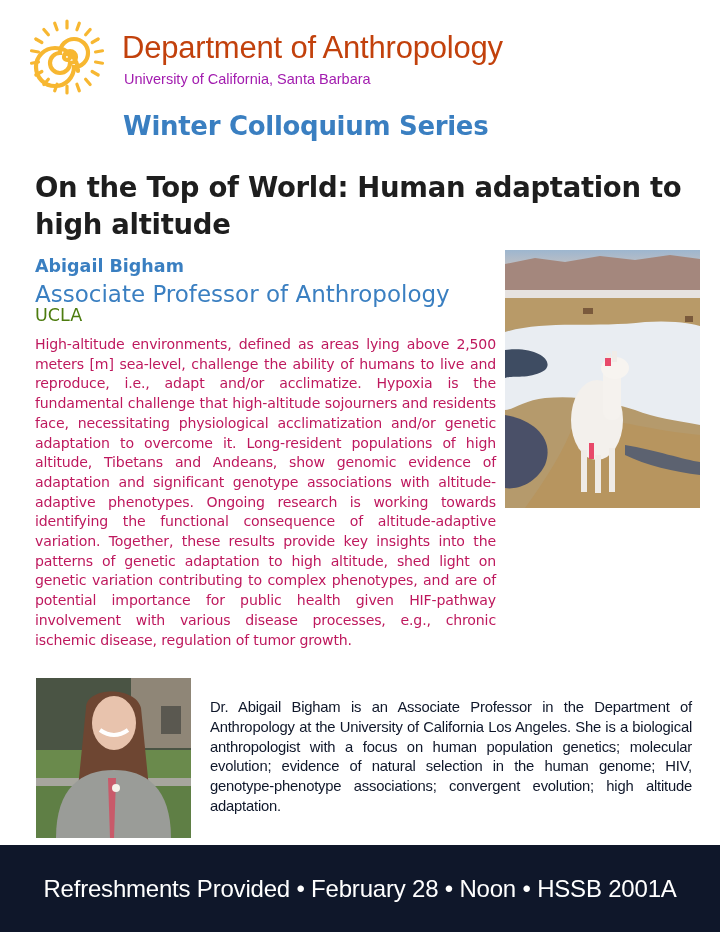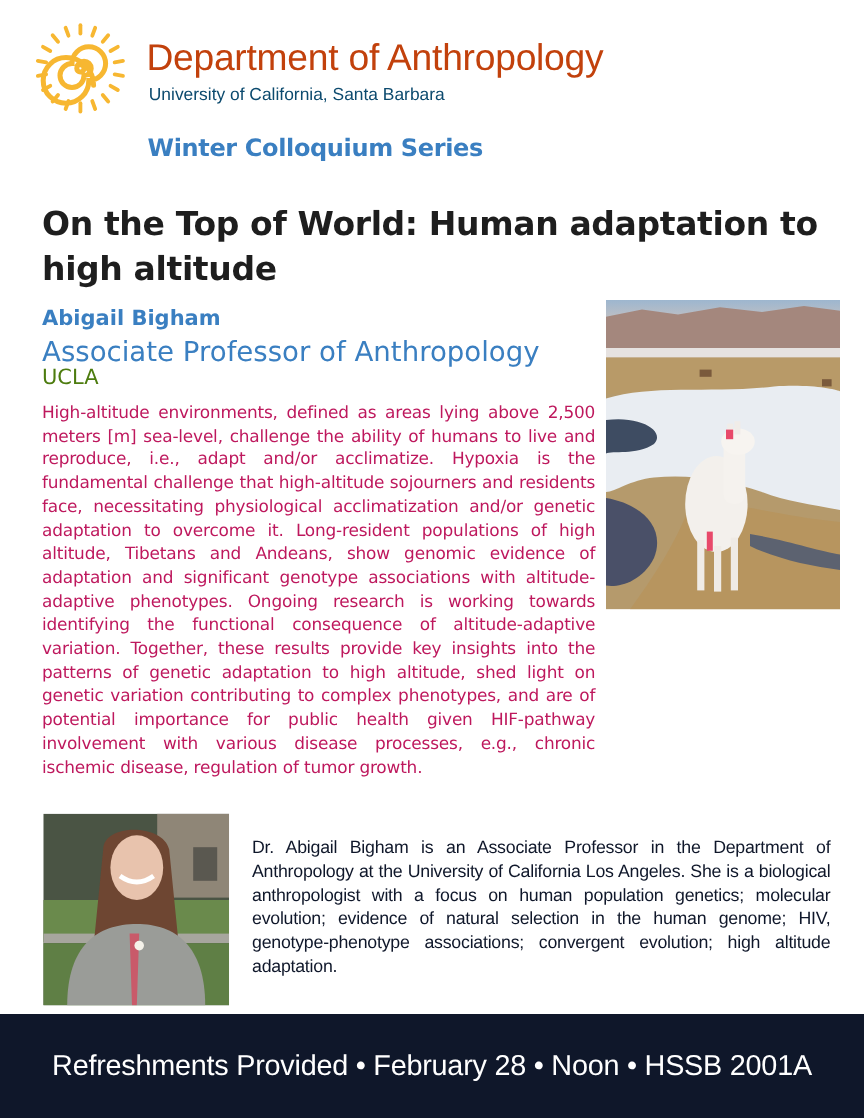--- a/index.html
+++ b/index.html
@@ -1,23 +1,23 @@
 <!DOCTYPE html>
 <html><head>
   <meta charset="utf-8">
   <style>
     * { box-sizing: border-box; margin: 0; padding: 0; }
     html, body { width: 720px; height: 932px; background: #ffffff; overflow: hidden; }
     body { position: relative; font-family: "DejaVu Sans", sans-serif; color: #222; }
 
     .logo { position: absolute; left: 27px; top: 19px; width: 80px; height: 76px; }
     .dept-title { position: absolute; left: 122px; top: 30px; font-family: "Liberation Sans", sans-serif; font-size: 31px; color: #c2410c; letter-spacing: -0.2px; white-space: nowrap; }
-    .dept-sub { position: absolute; left: 124px; top: 71px; font-family: "Liberation Sans", sans-serif; font-size: 14.5px; color: #0c4a6e; white-space: nowrap; }
+    .dept-sub { position: absolute; left: 124px; top: 71px; font-family: "Liberation Sans", sans-serif; font-size: 14.5px; color: #a21caf; white-space: nowrap; }
 
-    .series { position: absolute; left: 123px; top: 111px; font-family: "DejaVu Sans", sans-serif; font-weight: bold; font-size: 20px; color: #3a7fc1; letter-spacing: -0.3px; white-space: nowrap; }
+    .series { position: absolute; left: 123px; top: 111px; font-family: "DejaVu Sans", sans-serif; font-weight: bold; font-size: 26px; color: #3a7fc1; letter-spacing: -0.3px; white-space: nowrap; }
 
     .talk-title { position: absolute; left: 35px; top: 169px; width: 680px; font-family: "DejaVu Sans", sans-serif; font-weight: bold; font-size: 27.5px; line-height: 37px; color: #1e1e1e; letter-spacing: -0.3px; }
 
     .speaker-name { position: absolute; left: 35px; top: 256px; font-weight: bold; font-size: 17.5px; color: #3a7fc1; white-space: nowrap; }
     .speaker-role { position: absolute; left: 35px; top: 281px; font-size: 23px; color: #3a7fc1; white-space: nowrap; }
     .speaker-inst { position: absolute; left: 35px; top: 305px; font-size: 17.5px; color: #4d7c0f; white-space: nowrap; }
 
     .abstract { position: absolute; left: 35px; top: 335px; width: 461px; font-size: 14.1px; line-height: 19.7px; color: #be185d; text-align: justify; letter-spacing: -0.15px; }
 
     .llama-photo { position: absolute; left: 505px; top: 250px; width: 195px; height: 258px; overflow: hidden; }

